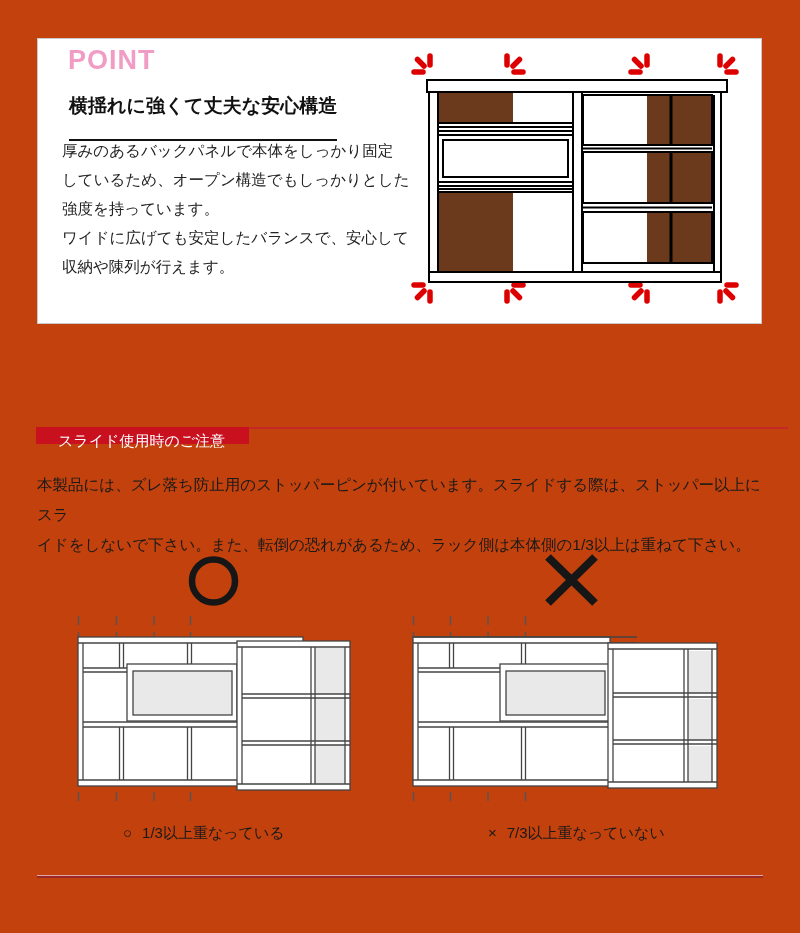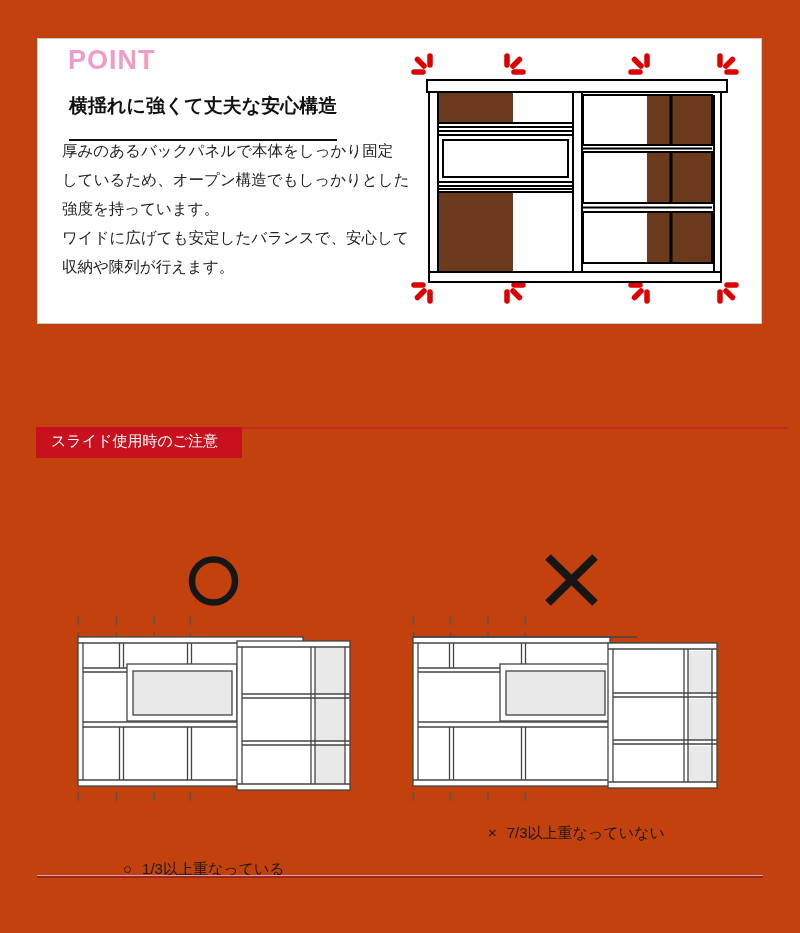--- a/index.html
+++ b/index.html
@@ -12,29 +12,29 @@
     border:1px solid #c9c9c9;background:#fff;}
   .point-label{position:absolute;left:30px;top:6px;font-size:27px;font-weight:800;
     letter-spacing:1px;color:#f19cc4;}
   .point-heading{position:absolute;left:31px;top:54px;font-size:19px;font-weight:bold;
     color:#111;border-bottom:2px solid #111;padding-bottom:20px;display:inline-block;}
   .point-body{position:absolute;left:24px;top:97px;width:356px;font-size:15.5px;
     line-height:29px;white-space:pre-line;color:#222;}
   .cabinet-svg{position:absolute;left:405px;top:45px;}
   
   .caution-rule{position:absolute;left:36px;top:427px;width:752px;height:2px;background:#c62828;}
-  .caution-banner{position:absolute;left:36px;top:427px;width:191px;height:31px;
-    background:#c8101e;color:#fff;font-size:15px;line-height:27px;padding-left:15px;}
+  .caution-banner{position:absolute;left:36px;top:427px;width:191px;height:17px;
+    background:#c8101e;color:#fff;font-size:15px;line-height:27px;padding-left:22px;}
   .caution-body{position:absolute;left:37px;top:470px;width:730px;font-size:15.5px;
     line-height:30px;white-space:pre-line;color:#1a1a1a;}
   
   .diagram-good{position:absolute;left:60px;top:550px;}
   .diagram-bad{position:absolute;left:395px;top:550px;}
   .caption{position:absolute;top:824px;font-size:15px;color:#1a1a1a;}
-  .caption-good{left:123px;margin-top:36px;}
+  .caption-good{left:123px;}
   .caption-bad{left:488px;}
   .caption .sym{margin-right:10px;}
   
   .footer-rule{position:absolute;left:37px;top:875px;width:726px;height:2px;
     background:#9c2525;border-top:1px solid #dda5a5;}
 </style>
 </head>
 <body>
 
 <div class="canvas">
@@ -101,20 +101,22 @@
       <line x1="671" y1="152" x2="671" y2="203" stroke-width="3"></line>
       <line x1="583" y1="207.5" x2="712" y2="207.5"></line>
       <rect x="647" y="212" width="65" height="51" fill="#6b3a1d" stroke="none"></rect>
       <rect x="583" y="212" width="129" height="51"></rect>
       <line x1="671" y1="212" x2="671" y2="263" stroke-width="3"></line>
     </g>
   </svg>
 
   <div class="caution-rule"></div>
   <div class="caution-banner">スライド使用時のご注意</div>
+  <div class="caution-body">本製品には、ズレ落ち防止用のストッパーピンが付いています。スライドする際は、ストッパー以上にスラ
+イドをしないで下さい。また、転倒の恐れがあるため、ラック側は本体側の1/3以上は重ねて下さい。</div>
 
   <svg class="diagram-good" width="332" height="262" viewBox="60 550 332 262" xmlns="http://www.w3.org/2000/svg">
     <circle cx="213.5" cy="581" r="21.5" fill="none" stroke="#161616" stroke-width="6.5"></circle>
     <g stroke="#555" stroke-width="1.4" stroke-dasharray="9,7">
       <line x1="78.5" y1="616" x2="78.5" y2="808"></line>
       <line x1="116.5" y1="616" x2="116.5" y2="808"></line>
       <line x1="154" y1="616" x2="154" y2="808"></line>
       <line x1="190.5" y1="616" x2="190.5" y2="808"></line>
     </g>
     <g stroke="#444" stroke-width="1.3" fill="none">

